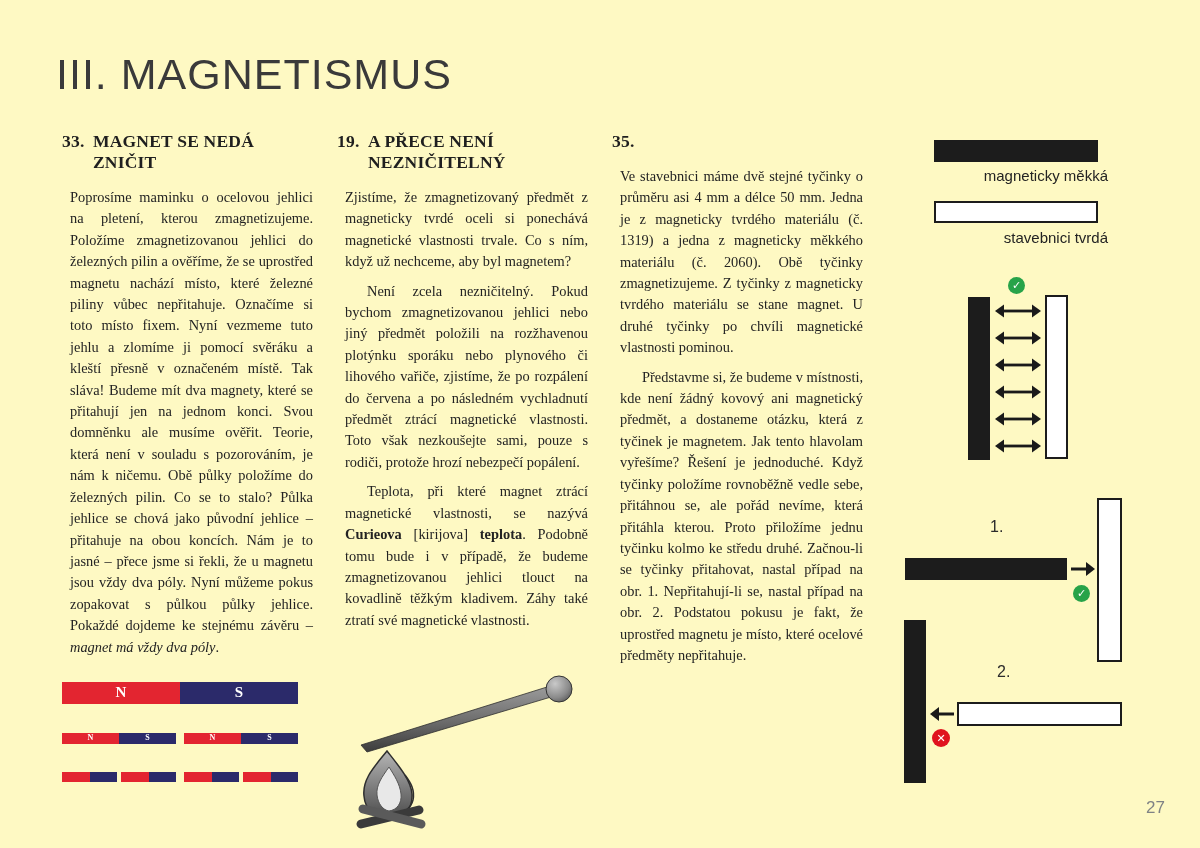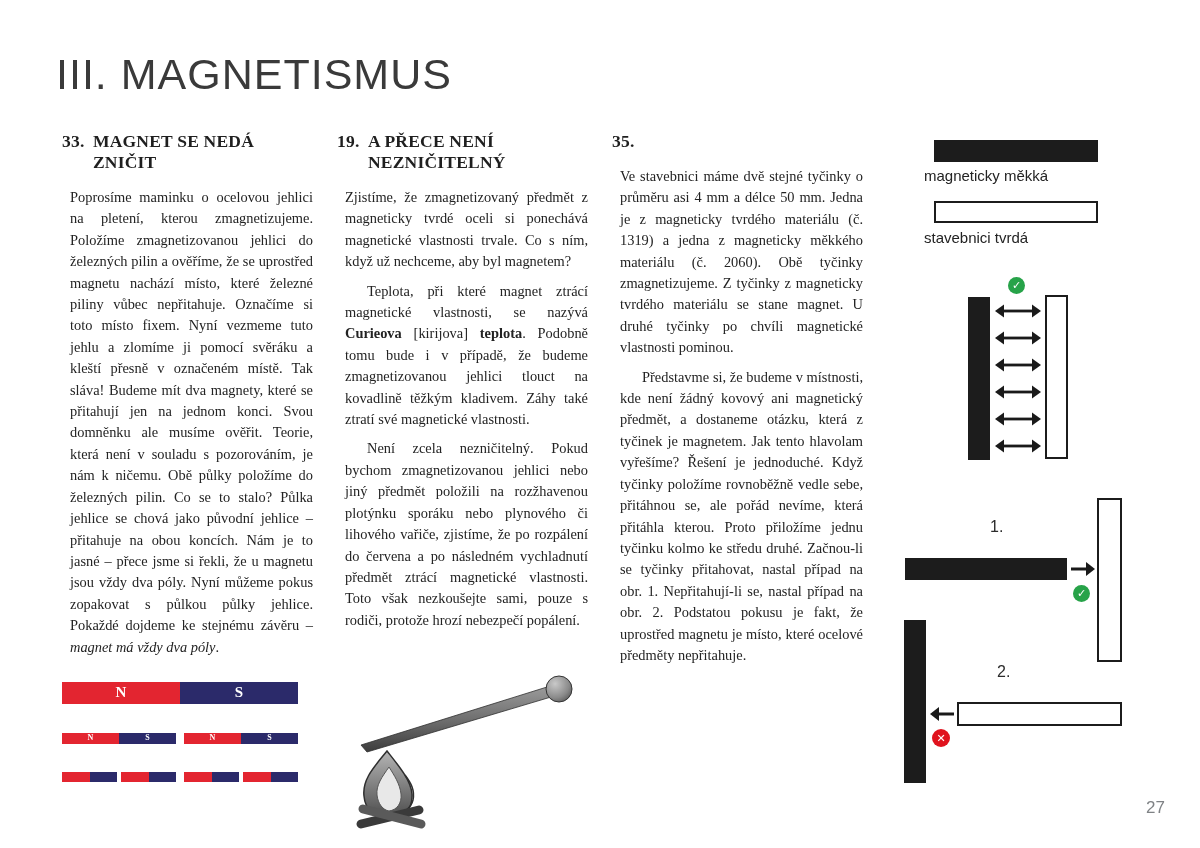--- a/index.html
+++ b/index.html
@@ -1,17 +1,17 @@
 <!DOCTYPE html>
 <html lang="cs" style="--magnet-red: #e32530; --magnet-navy: #2b2a6a; --check-green: #27a349; --cross-red: #e0131e;"><head>
 <meta charset="utf-8">
 <style>
   html,body{margin:0;padding:0;background:#e8e8e8;}
   .page{
-    position:relative;width:1200px;height:848px;background:#ffffff;
+    position:relative;width:1200px;height:848px;background:#fef9c3;
     font-family:"Liberation Sans","DejaVu Sans",sans-serif;color:#232323;
     overflow:hidden;margin:0 auto;
   }
   .page-title{
     position:absolute;left:56px;top:50px;margin:0;
     font-size:43px;font-weight:300;letter-spacing:1px;color:#3a3a3a;
   }
   .col{position:absolute;top:131px;width:259px;font-family:Liberation Serif, serif;}
   .col1{left:62px}.col2{left:337px}.col3{left:612px}
   .heading{display:flex;margin:0 0 14px 0;font-size:17.5px;font-weight:700;
@@ -39,21 +39,21 @@
   .mrow2{margin-top:29px;}
   .mrow3{margin-top:28px;}
 
   
   .fire-figure{margin-top:32px;margin-left:-6px;}
 
   
   .abs{position:absolute;}
   .bar-black{background:#1c1c1c;}
   .bar-white{background:#fff;border:2.5px solid #1c1c1c;box-sizing:border-box;}
-  .legend-label{font-size:15px;color:#232323;text-align:left;}
+  .legend-label{font-size:15px;color:#232323;text-align:right;}
   .fig-num{font-size:16px;color:#2b2b2b;}
   .badge{border-radius:50%;display:flex;align-items:center;justify-content:center;
     color:#fff;font-weight:700;}
   .badge-check{width:17px;height:17px;background:var(--check-green,#27a349);font-size:11px;}
   .badge-cross{width:18px;height:18px;background:var(--cross-red,#e0131e);font-size:11px;}
   .arrow-svg{display:block;}
   .page-number{position:absolute;left:1146px;top:798px;font-size:17px;color:#7f8285;}
 </style>
 </head>
 <body>
@@ -119,22 +119,22 @@
   <section class="col col2">
     <h2 class="heading">
       <span class="num">19.</span>
       <span class="ht">
         <span>A PŘECE NENÍ</span><br>
         <span>NEZNIČITELNÝ</span>
       </span>
     </h2>
     <div class="body">
       <p>Zjistíme, že zmagnetizovaný předmět z magneticky tvrdé oceli si ponechává magnetické vlastnosti trvale. Co s ním, když už nechceme, aby byl magnetem?</p>
+      <p class="indent">Není zcela nezničitelný. Pokud bychom zmagnetizovanou jehlici nebo jiný předmět položili na rozžhavenou plotýnku sporáku nebo plynového či lihového vařiče, zjistíme, že po rozpálení do červena a po následném vychladnutí předmět ztrácí magnetické vlastnosti. Toto však nezkoušejte sami, pouze s rodiči, protože hrozí nebezpečí popálení.</p>
       <p class="indent"><span>Teplota, při které magnet ztrácí magnetické vlastnosti, se nazývá </span><span class="bd">Curieova</span><span> [kirijova] </span><span class="bd">teplota</span><span>. Podobně tomu bude i v případě, že budeme zmagnetizovanou jehlici tlouct na kovadlině těžkým kladivem. Záhy také ztratí své magnetické vlastnosti.</span></p>
-      <p class="indent">Není zcela nezničitelný. Pokud bychom zmagnetizovanou jehlici nebo jiný předmět položili na rozžhavenou plotýnku sporáku nebo plynového či lihového vařiče, zjistíme, že po rozpálení do červena a po následném vychladnutí předmět ztrácí magnetické vlastnosti. Toto však nezkoušejte sami, pouze s rodiči, protože hrozí nebezpečí popálení.</p>
     </div>
 
     <div class="fire-figure">
       <svg width="268" height="168" viewBox="0 0 268 168">
         <defs>
           <linearGradient id="needleGrad" x1="0" y1="0" x2="0" y2="1">
             <stop offset="0" stop-color="#9a9a9a"></stop>
               <stop offset="0.5" stop-color="#6f6f6f"></stop>
               <stop offset="1" stop-color="#3c3c3c"></stop>
           </linearGradient>

